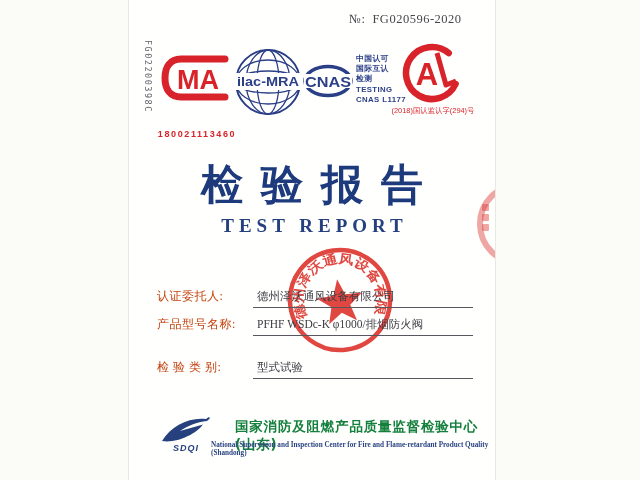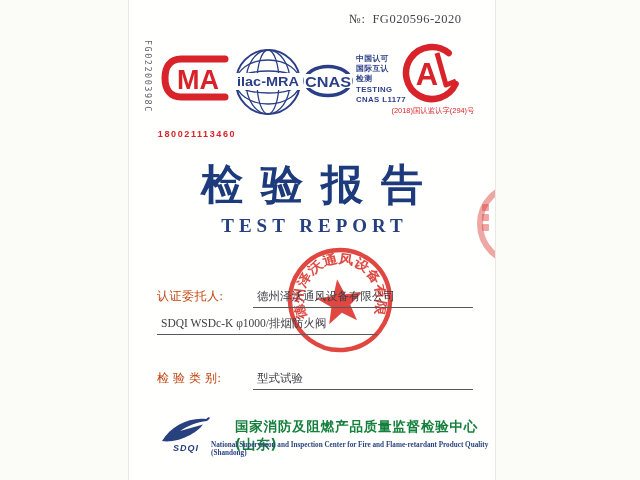--- a/index.html
+++ b/index.html
@@ -45,21 +45,21 @@
   
   .seal{position:absolute;left:146px;top:235px;width:130px;height:130px;opacity:.93;
         transform:rotate(-8deg);}
 
   
   .row{position:absolute;left:28px;display:flex;align-items:flex-end;}
   .row .lbl{width:96px;font-size:12px;color:#c2410c;letter-spacing:.5px;
             font-family:"Liberation Serif",serif;padding-bottom:3px;}
   .row .val{width:216px;border-bottom:1.5px solid #57575d;font-size:11.5px;color:#3c3c44;
             font-family:"Liberation Serif",serif;padding:0 0 3px 4px;min-height:15px;}
-  .row1{top:288px}.row2{top:316px}.row3{top:370px}
+  .row1{top:288px}.row2{top:316px}.row3{top:359px}
 
   
   .sdqi-svg{position:absolute;left:30px;top:414px;}
   .footer-zh{position:absolute;left:82px;top:418px;font-family:"DejaVu Sans",sans-serif;
              font-weight:bold;font-size:13.5px;letter-spacing:.8px;color:#15803d;margin-left:24px;}
   .footer-en{position:absolute;left:82px;top:441px;font-family:"Liberation Serif",serif;
              font-size:7.2px;color:#2a4480;font-weight:bold;}
 </style>
 </head>
 <body>
@@ -132,21 +132,22 @@
       <text font-size="12.5" font-weight="bold" fill="#de3a33" font-family="DejaVu Sans, sans-serif">
         <textPath href="#sealArc" startOffset="0" textLength="178" lengthAdjust="spacingAndGlyphs">德州泽沃通风设备有限公司</textPath>
       </text>
     </svg>
 
     <div class="row row1">
       <span class="lbl">认证委托人:</span>
       <span class="val">德州泽沃通风设备有限公司</span>
     </div>
     <div class="row row2">
-      <span class="val">SDQI WSDc-K φ1000/排烟防火阀</span>
+      <span class="lbl">产品型号名称:</span>
+      <span class="val">PFHF WSDc-K φ1000/排烟防火阀</span>
     </div>
     <div class="row row3">
       <span class="lbl">检 验 类 别:</span>
       <span class="val">型式试验</span>
     </div>
 
     <svg class="sdqi-svg" width="54" height="40" viewBox="0 0 54 40">
       <path d="M3 27 C12 12 30 3 47 5 L49 3.5 C50.5 2.6 51.5 3.8 50.3 5 L48 7 C38 8.2 28 12 21 17 L44 10.5 C37 20 18 29.5 3 27 Z" fill="#27407e"></path>
       <text x="14" y="37" font-size="9" font-weight="bold" font-style="italic" fill="#27407e" letter-spacing="1" font-family="Liberation Sans, sans-serif">SDQI</text>
     </svg>

